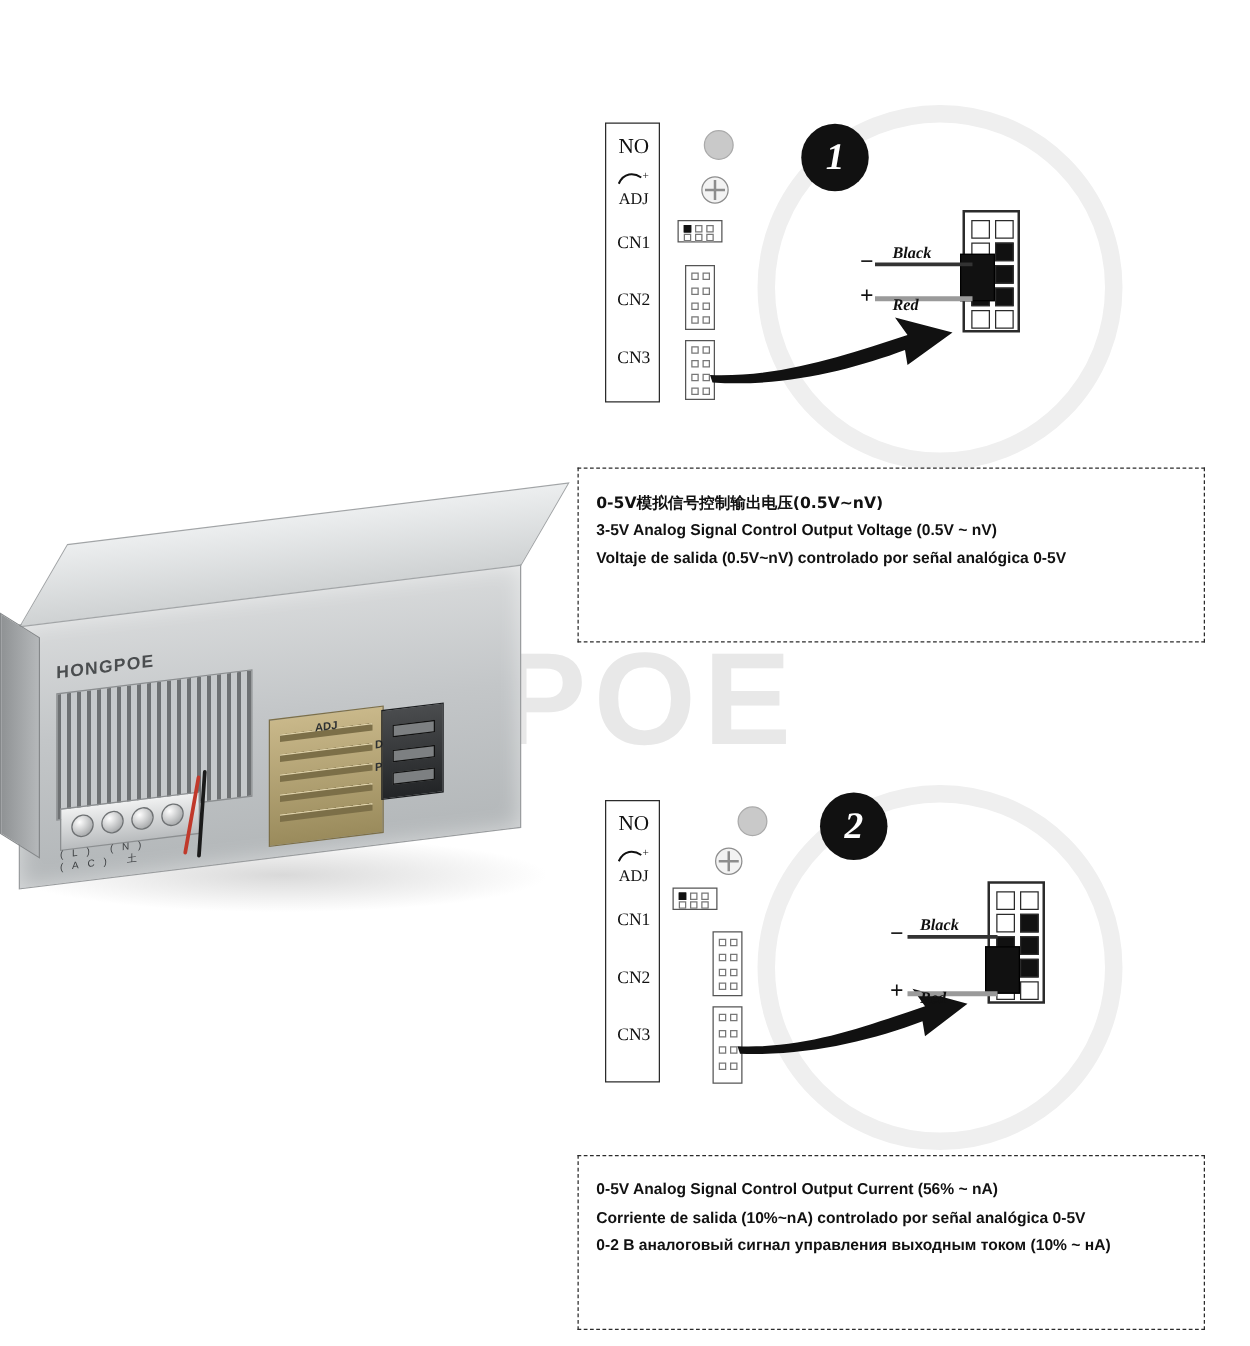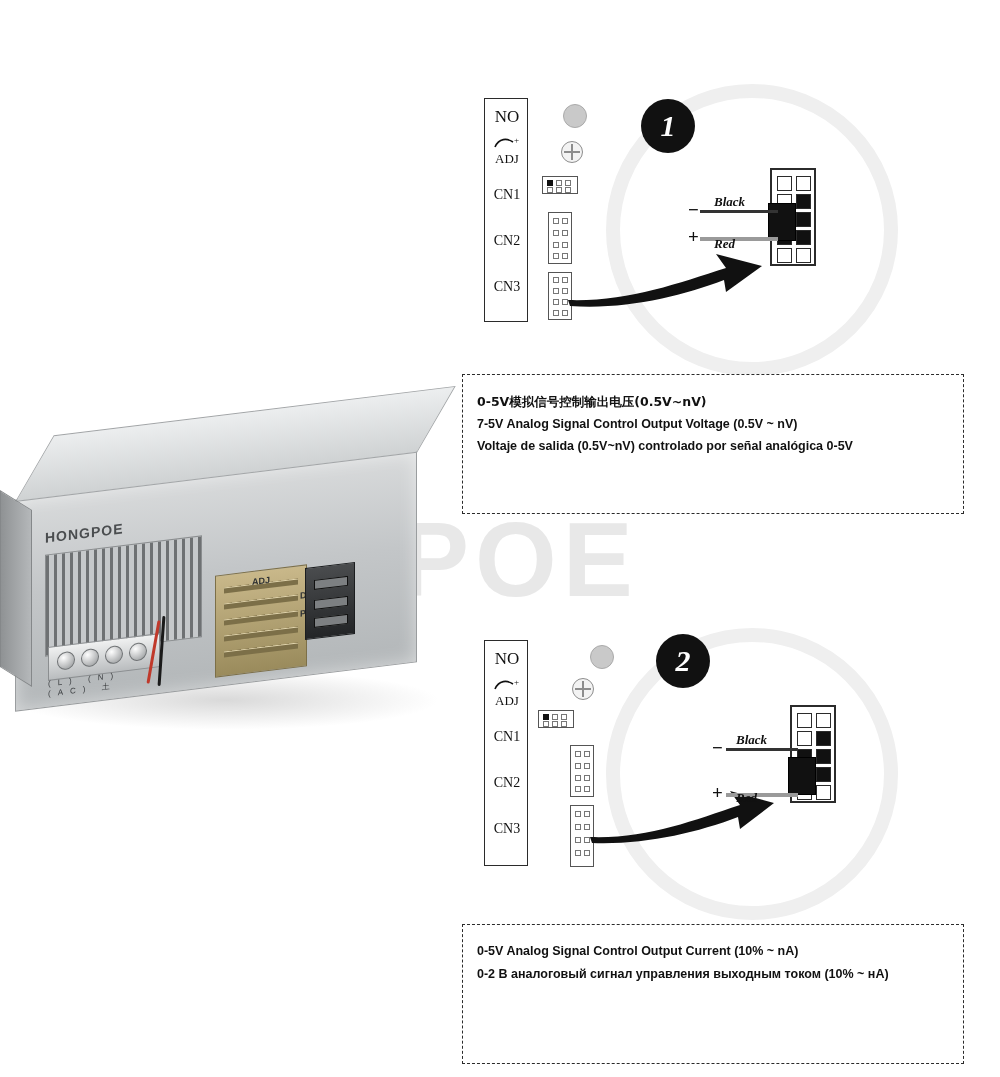--- a/index.html
+++ b/index.html
@@ -287,21 +287,21 @@
   <div class="lead" style="left:700px;top:210px;width:78px;"></div>
   <div class="lead grey" style="left:700px;top:237px;width:78px;"></div>
   <div class="sign" style="left:688px;top:199px;">−</div>
   <div class="sign" style="left:688px;top:226px;">+</div>
   <div class="wirelbl" style="left:714px;top:194px;">Black</div>
   <div class="wirelbl" style="left:714px;top:236px;">Red</div>
 </div>
 
 <div class="caption" style="left:462px;top:374px;width:502px;height:140px;">
   <div class="line cjk">0-5V模拟信号控制输出电压(0.5V~nV)</div>
-  <div class="line">7-5V Analog Signal Control Output Voltage (0.5V ~ nV)</div>
+  <div class="line">3-5V Analog Signal Control Output Voltage (0.5V ~ nV)</div>
   <div class="line">Voltaje de salida (0.5V~nV) controlado por señal analógica 0-5V</div>
 </div>
 
 <div class="panel">
 
   <div class="no-strip" style="left:484px;top:640px;height:226px;">
     <div class="txt" style="top:8px;font-size:17px;">NO</div>
     <svg class="adj-arrow" style="top:36px;" viewBox="0 0 28 14">
       <path d="M2,12 C6,3 14,3 20,7" fill="none" stroke="#111" stroke-width="1.6"></path>
       <text x="21" y="8" font-size="9" fill="#111" font-family="Liberation Serif, serif">+</text>
@@ -370,15 +370,16 @@
 
   <div class="lead" style="left:726px;top:748px;width:72px;"></div>
   <div class="lead grey" style="left:726px;top:793px;width:72px;"></div>
   <div class="sign" style="left:712px;top:737px;">−</div>
   <div class="sign" style="left:712px;top:782px;">+</div>
   <div class="wirelbl" style="left:736px;top:732px;">Black</div>
   <div class="wirelbl" style="left:736px;top:790px;">Red</div>
 </div>
 
 <div class="caption" style="left:462px;top:924px;width:502px;height:140px;">
-  <div class="line">0-5V Analog Signal Control Output Current (10% ~ nA)</div>
+  <div class="line">0-5V Analog Signal Control Output Current (56% ~ nA)</div>
+  <div class="line">Corriente de salida (10%~nA) controlado por señal analógica 0-5V</div>
   <div class="line">0-2 В аналоговый сигнал управления выходным током (10% ~ нА)</div>
 </div>
 
 </body></html>

